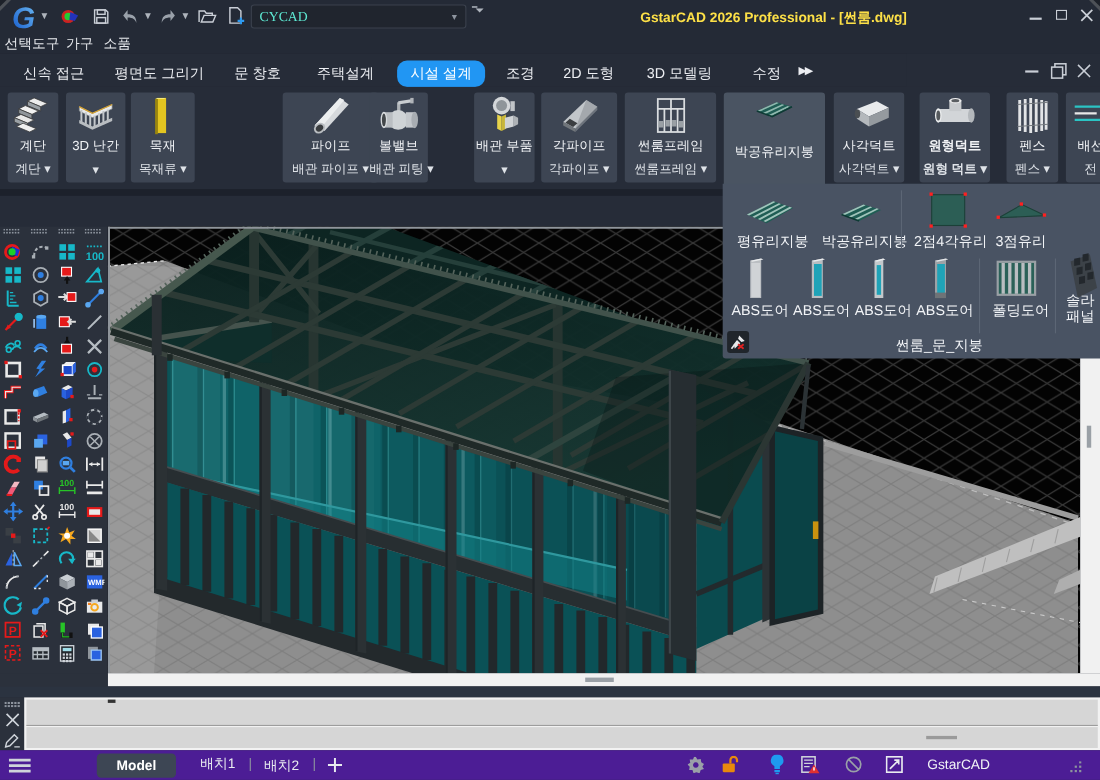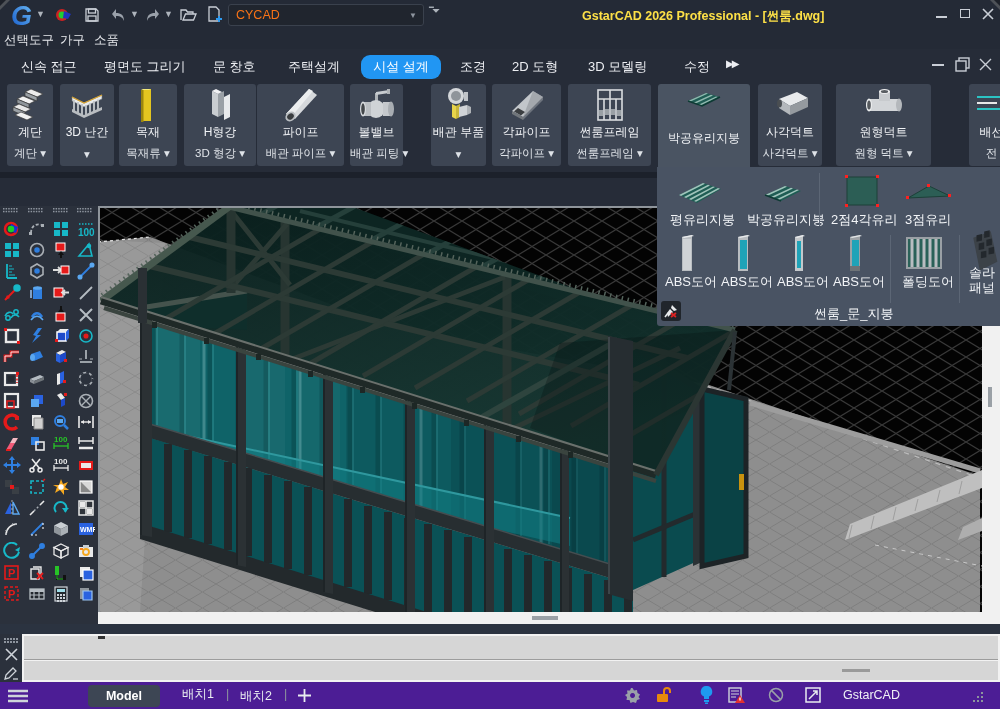--- a/index.html
+++ b/index.html
@@ -91,21 +91,21 @@
     <span class="abs" style="left:164px;top:9px;color:#aeb4bc;font-size:9px">▼</span>
     <svg class="abs" style="left:180px;top:7px" width="18" height="16" viewBox="0 0 18 16" fill="none" stroke="#c9ced6" stroke-width="1.3">
       <path d="M1,13 L1,3 L6,3 L7.5,5 L13,5 L13,7"></path>
         <path d="M3,13 L5.5,7 L16,7 L13.5,13 Z"></path>
     </svg>
     <svg class="abs" style="left:206px;top:6px" width="18" height="18" viewBox="0 0 18 18">
       <path d="M3,1 L10,1 L13,4 L13,15 L3,15 Z" fill="none" stroke="#c9ced6" stroke-width="1.3"></path>
       <path d="M13,10 L13,16 M10,13 L16,13" stroke="#2e9af0" stroke-width="2"></path>
     </svg>
     <div class="abs" style="left:228px;top:4px;width:196px;height:22px;background:#20252e;border:1px solid #3a414d;border-radius:3px;">
-      <span class="abs" style="left:7px;top:3px;color:#f97316;font-size:12.5px;">CYCAD</span>
+      <span class="abs" style="left:7px;top:3px;color:#5eead4;font-size:12.5px;font-family:Liberation Serif, serif;">CYCAD</span>
       <span class="abs" style="right:6px;top:6px;color:#8d949e;font-size:8px;">▼</span>
     </div>
     <span class="abs" style="left:432px;top:5px;color:#aeb4bc;font-size:10px;">⏷<span style="position:relative;top:-4px;left:-11px;font-size:8px;">━</span></span>
     <div class="winbtn" style="left:936px;top:16px;width:11px;height:2px;background:#c9ced6;"></div>
     <div class="winbtn" style="left:960px;top:9px;width:10px;height:9px;border:1.5px solid #c9ced6;"></div>
     <svg class="abs" style="left:982px;top:8px" width="12" height="12" viewBox="0 0 12 12" stroke="#c9ced6" stroke-width="1.6">
         <path d="M1,1 L11,11 M11,1 L1,11"></path>
       </svg>
   </div>
   <div id="menubar">
@@ -162,41 +162,31 @@
     </div>
     <div class="rpanel" style="left:119px;width:58px;">
       <div class="icon"><svg width="34" height="38" viewBox="0 0 34 38">
             <rect x="12" y="2" width="8" height="32" fill="#e3c520"></rect>
             <rect x="10" y="3" width="2.5" height="32" fill="#9a850e"></rect>
             <path d="M12,2 L10,3 L18,3 L20,2 Z" fill="#f5ea7a"></path>
           </svg></div>
       <div class="lab">목재</div>
         <div class="foot">목재류 ▾</div>
     </div>
-    <div class="rpanel" style="left:184px;width:72px;">
-      <div class="icon"><svg width="36" height="38" viewBox="0 0 36 38">
-            <path d="M10,4 L16,7 L16,30 L10,27 Z" fill="#c9cdd1"></path>
-            <path d="M16,7 L22,4 L22,27 L16,30 Z" fill="#9aa0a6"></path>
-            <path d="M22,10 L28,7 L28,30 L22,33 Z" fill="#e8eaec"></path>
-            <path d="M10,4 L14,2 L20,5 L16,7 Z" fill="#f0f1f3"></path>
-          </svg></div>
-      <div class="lab">H형강</div>
-        <div class="foot">3D 형강 ▾</div>
-    </div>
     <div class="rpanel" style="left:257px;width:87px;">
       <div class="icon"><svg width="44" height="38" viewBox="0 0 44 38">
             <path d="M30,2 L38,8 L16,32 L7,27 Z" fill="#d6d9dc"></path>
             <path d="M30,2 L34,4 L13,29 L7,27 Z" fill="#eceeef"></path>
             <ellipse cx="11.5" cy="29.5" rx="5.5" ry="4.5" fill="#b9bdc1" transform="rotate(-40 11.5 29.5)"></ellipse>
             <ellipse cx="11.5" cy="29.5" rx="3.6" ry="2.8" fill="#3a3d40" transform="rotate(-40 11.5 29.5)"></ellipse>
           </svg></div>
       <div class="lab">파이프</div>
         <div class="foot">배관 파이프 ▾</div>
     </div>
-    <div class="rpanel" style="left:350px;width:53px;">
+    <div class="rpanel" style="left:336px;width:53px;">
       <div class="icon"><svg width="44" height="38" viewBox="0 0 44 38">
             <rect x="20" y="6" width="3" height="8" fill="#b0b4b8"></rect>
             <path d="M21,5 L34,3 L34,6 L21,8 Z" fill="#c8ccd0"></path>
             <rect x="32" y="2" width="3" height="5" fill="#b0b4b8"></rect>
             <ellipse cx="21" cy="22" rx="9" ry="9" fill="#cfd3d6"></ellipse>
             <rect x="8" y="15" width="8" height="14" fill="#babec2"></rect>
             <rect x="28" y="15" width="8" height="14" fill="#c4c8cc"></rect>
             <ellipse cx="8" cy="22" rx="3" ry="7.5" fill="#d8dbde"></ellipse>
             <ellipse cx="8" cy="22" rx="1.8" ry="5.8" fill="#43474a"></ellipse>
             <ellipse cx="36" cy="22" rx="3" ry="7.5" fill="#a8adb2"></ellipse>
@@ -250,32 +240,44 @@
     <div class="rpanel" style="left:758px;width:64px;">
       <div class="icon"><svg width="46" height="38" viewBox="0 0 46 38">
             <path d="M12,12 L30,5 L41,11 L23,19 Z" fill="#e8eaec"></path>
             <path d="M12,12 L23,19 L23,28 L12,21 Z" fill="#b4b8bc"></path>
             <path d="M23,19 L41,11 L41,20 L23,28 Z" fill="#959a9f"></path>
             <ellipse cx="12.5" cy="16.5" rx="2.5" ry="4" fill="#4a4e52"></ellipse>
           </svg></div>
       <div class="lab">사각덕트</div>
         <div class="foot">사각덕트 ▾</div>
     </div>
-    <div class="rpanel" style="left:836px;width:95px;">
+    <div class="rpanel" style="left:836px;width:64px;font-weight:bold;">
       <div class="icon"><svg width="44" height="38" viewBox="0 0 44 38">
             <rect x="6" y="12" width="32" height="12" rx="2" fill="#d2d5d8"></rect>
             <ellipse cx="7" cy="18" rx="3" ry="6.5" fill="#eceeef"></ellipse>
             <ellipse cx="7" cy="18" rx="1.8" ry="4.5" fill="#55595d"></ellipse>
             <ellipse cx="37" cy="18" rx="3" ry="6.5" fill="#b4b8bc"></ellipse>
             <rect x="17" y="4" width="11" height="10" fill="#c8cbce"></rect>
             <ellipse cx="22.5" cy="4.5" rx="5.5" ry="2.5" fill="#ededee"></ellipse>
             <ellipse cx="22.5" cy="4.5" rx="3.6" ry="1.5" fill="#5a5e62"></ellipse>
           </svg></div>
       <div class="lab">원형덕트</div>
         <div class="foot">원형 덕트 ▾</div>
+    </div>
+    <div class="rpanel" style="left:915px;width:47px;">
+      <div class="icon"><svg width="34" height="38" viewBox="0 0 34 38">
+            <g stroke="#e2e4e6" stroke-width="2.6">
+              <path d="M5,4 L5,32 M10,3 L10,33 M15,2 L15,34 M20,3 L20,33 M25,4 L25,32 M29,5 L29,31"></path>
+            </g>
+            <g stroke="#74797e" stroke-width="1">
+              <path d="M3,8 L31,6 M3,28 L31,26"></path>
+            </g>
+          </svg></div>
+      <div class="lab">펜스</div>
+        <div class="foot">펜스 ▾</div>
     </div>
     <div class="rpanel" style="left:969px;width:45px;">
       <div class="icon"><svg width="34" height="38" viewBox="0 0 34 38">
             <g stroke-width="2">
               <path d="M2,10 L26,10" stroke="#2bc4c4"></path>
               <path d="M2,16 L22,16" stroke="#e8e8e8"></path>
               <path d="M2,22 L26,22" stroke="#2bc4c4"></path>
             </g>
           </svg></div>
       <div class="lab">배선</div>

